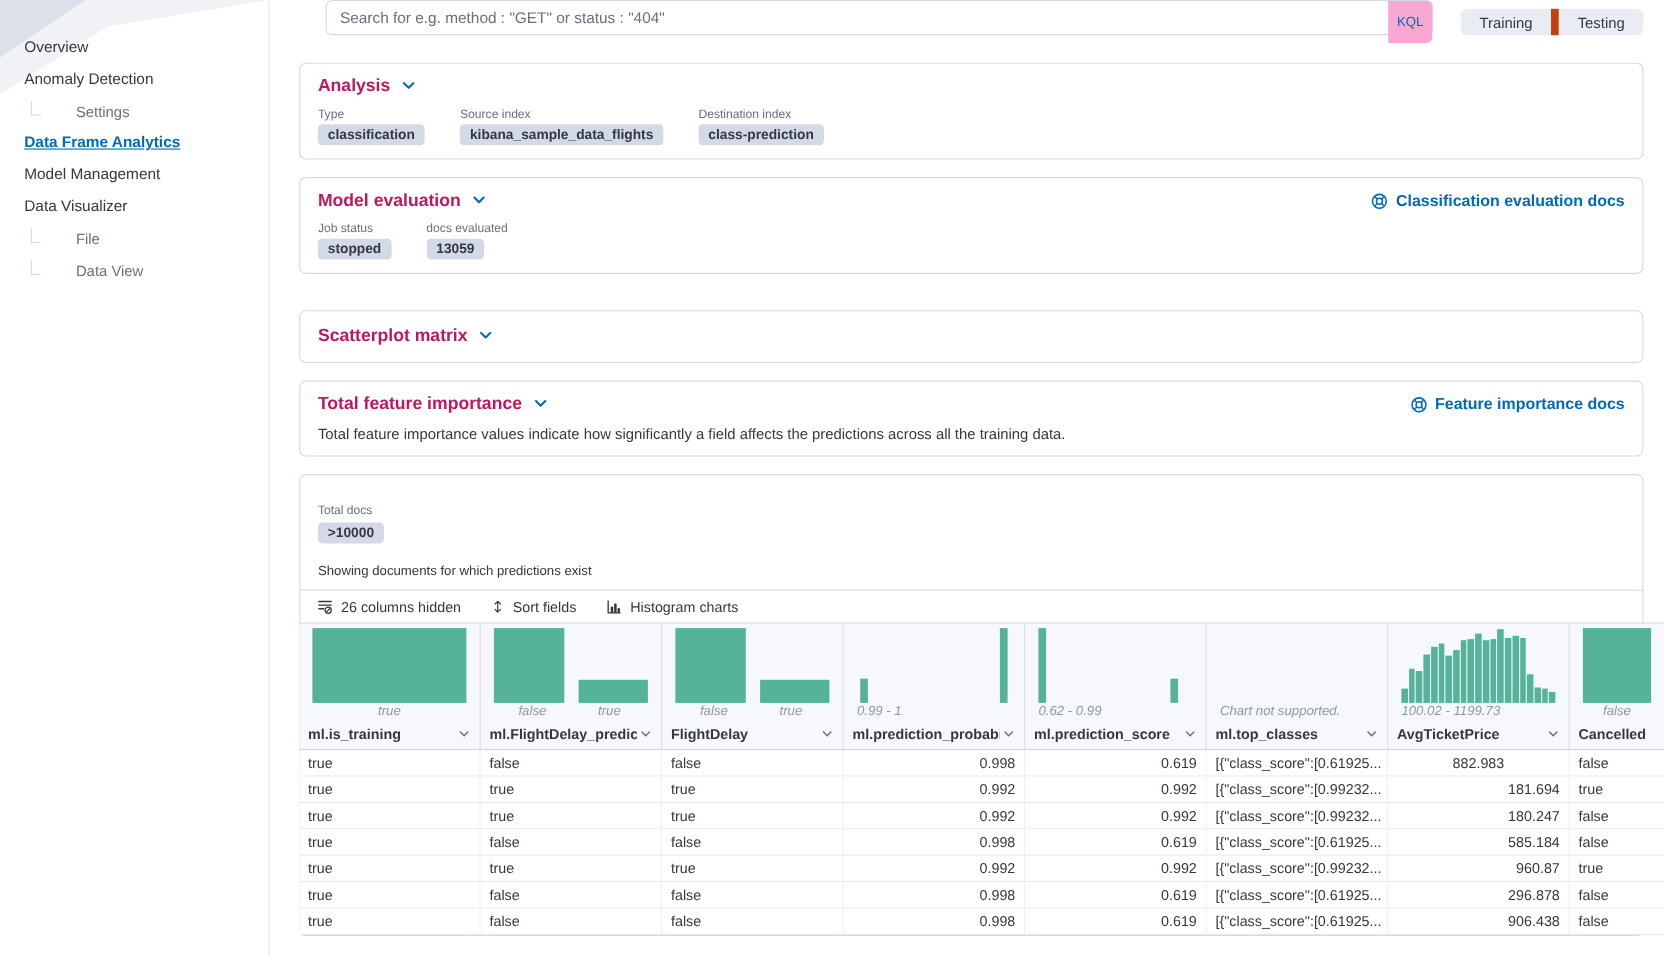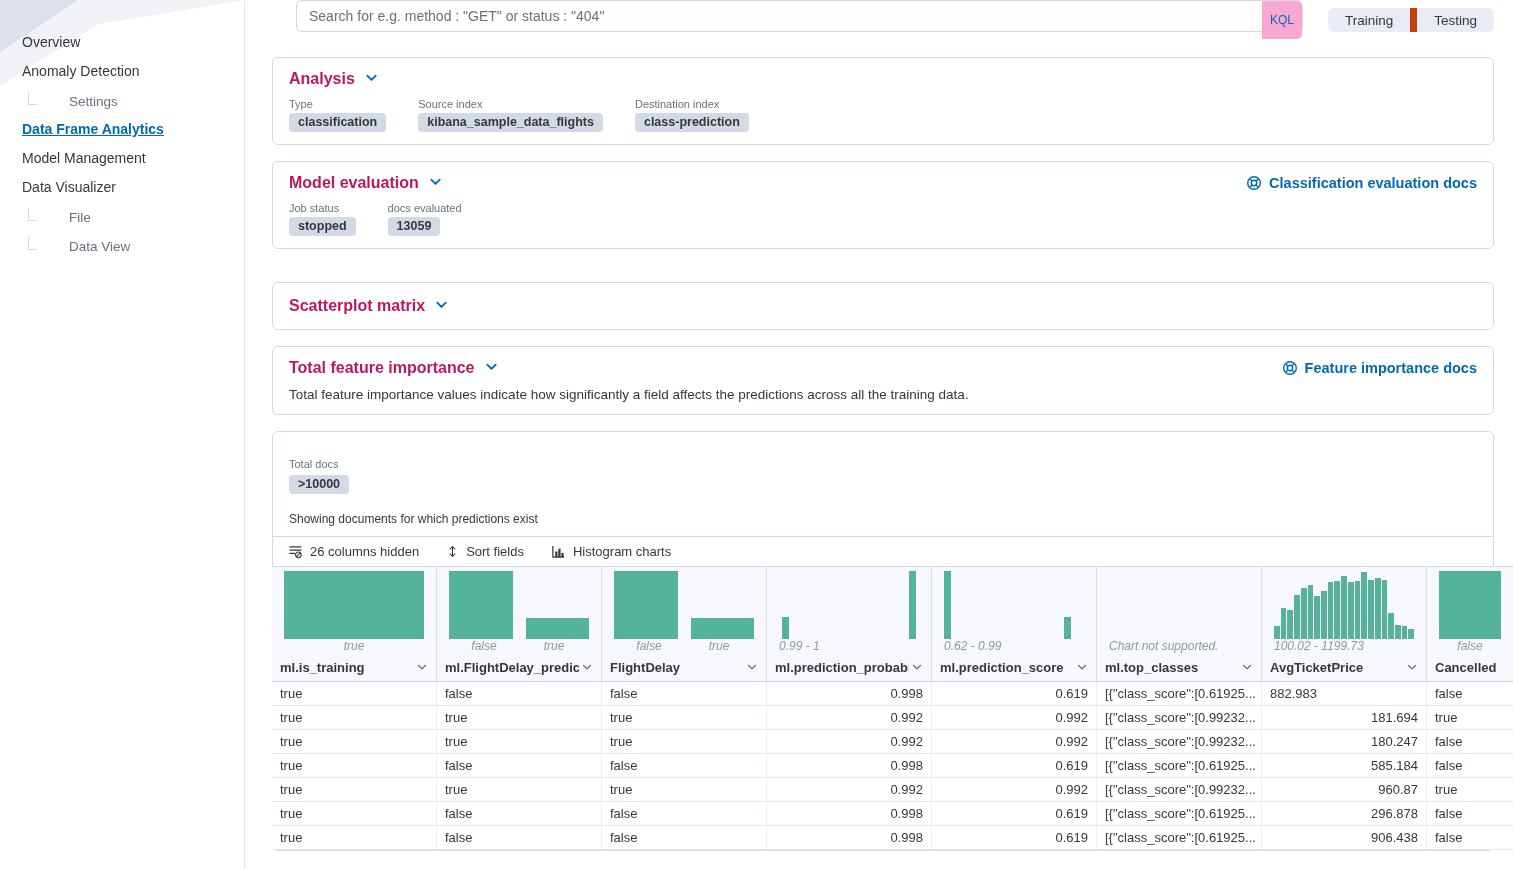--- a/index.html
+++ b/index.html
@@ -386,21 +386,21 @@
             </div>
           </div>
         <div class="grid-body">
             <div class="grow">
               <div class="gcell" style="width: 165px;">true</div>
               <div class="gcell" style="width: 165px;">false</div>
               <div class="gcell" style="width: 165px;">false</div>
               <div class="gcell" style="width: 165px; text-align: right;">0.998</div>
               <div class="gcell" style="width: 165px; text-align: right;">0.619</div>
               <div class="gcell" style="width: 165px;">[{"class_score":[0.61925...</div>
-              <div class="gcell" style="width: 165px; text-align: left;">882.983</div>
+              <div class="gcell" style="width: 165px; text-align: center;">882.983</div>
               <div class="gcell" style="width: 87px;">false</div>
             </div>
             <div class="grow">
               <div class="gcell" style="width: 165px;">true</div>
               <div class="gcell" style="width: 165px;">true</div>
               <div class="gcell" style="width: 165px;">true</div>
               <div class="gcell" style="width: 165px; text-align: right;">0.992</div>
               <div class="gcell" style="width: 165px; text-align: right;">0.992</div>
               <div class="gcell" style="width: 165px;">[{"class_score":[0.99232...</div>
               <div class="gcell" style="width: 165px; text-align: right;">181.694</div>

